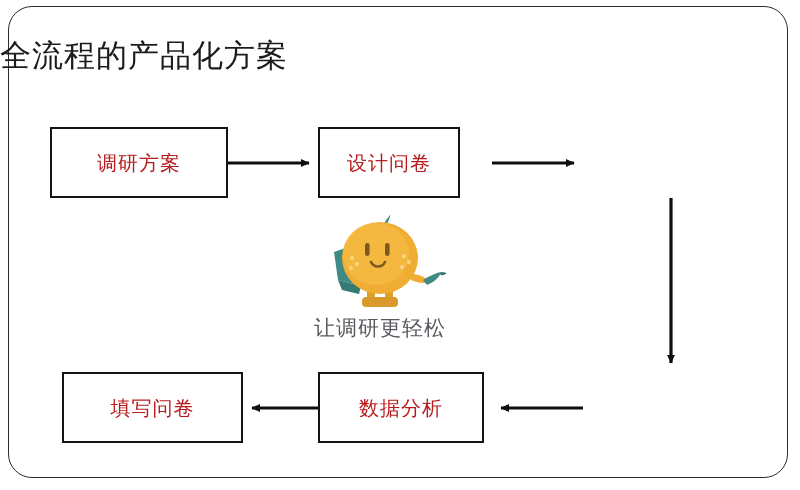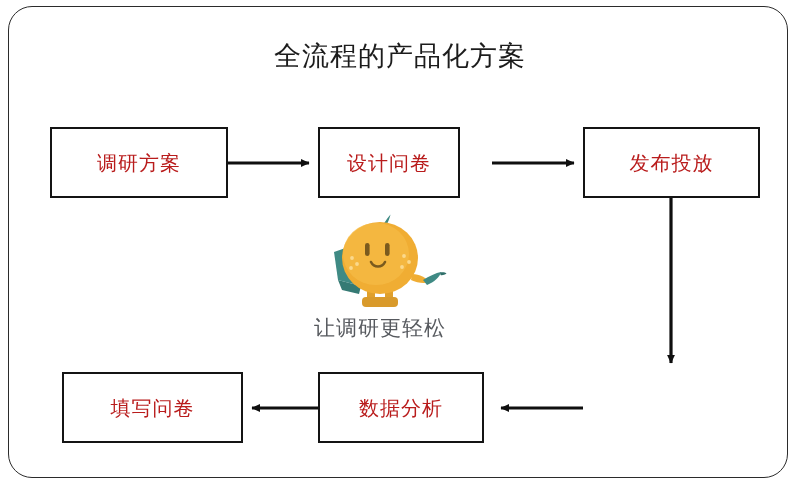--- a/index.html
+++ b/index.html
@@ -28,22 +28,21 @@
     border-radius: 24px;
     box-sizing: border-box;
     background: transparent;
   }
   
   .diagram-title {
     position: absolute;
     left: 0;
     top: 38px;
     width: 800px;
-    text-align: center;
-    font-size: 27px;
+    font-size: 31px;
     line-height: 36px;
     color: #1c1c1c;
     letter-spacing: 1px;
     font-weight: 400;
     white-space: nowrap;
   }
   
   .flow-box {
     position: absolute;
     box-sizing: border-box;
@@ -137,21 +136,20 @@
 
     <g>
       <line x1="318" y1="408" x2="252" y2="408" stroke="#0f0f0f" stroke-width="3.2" marker-end="url(#arrowhead-r)"></line>
     </g>
   </svg>
 
   <div class="flow-box" id="box-plan">调研方案</div>
 
   <div class="flow-box" id="box-design">设计问卷</div>
 
-  <div class="flow-box" id="box-publish">发布投放</div>
 
 
   <div class="flow-box" id="box-analyze">数据分析</div>
 
   <div class="flow-box" id="box-report">填写问卷</div>
 
   <div class="mascot-block">
 
     <svg class="mascot-art" viewBox="0 0 136 100" xmlns="http://www.w3.org/2000/svg">
 

